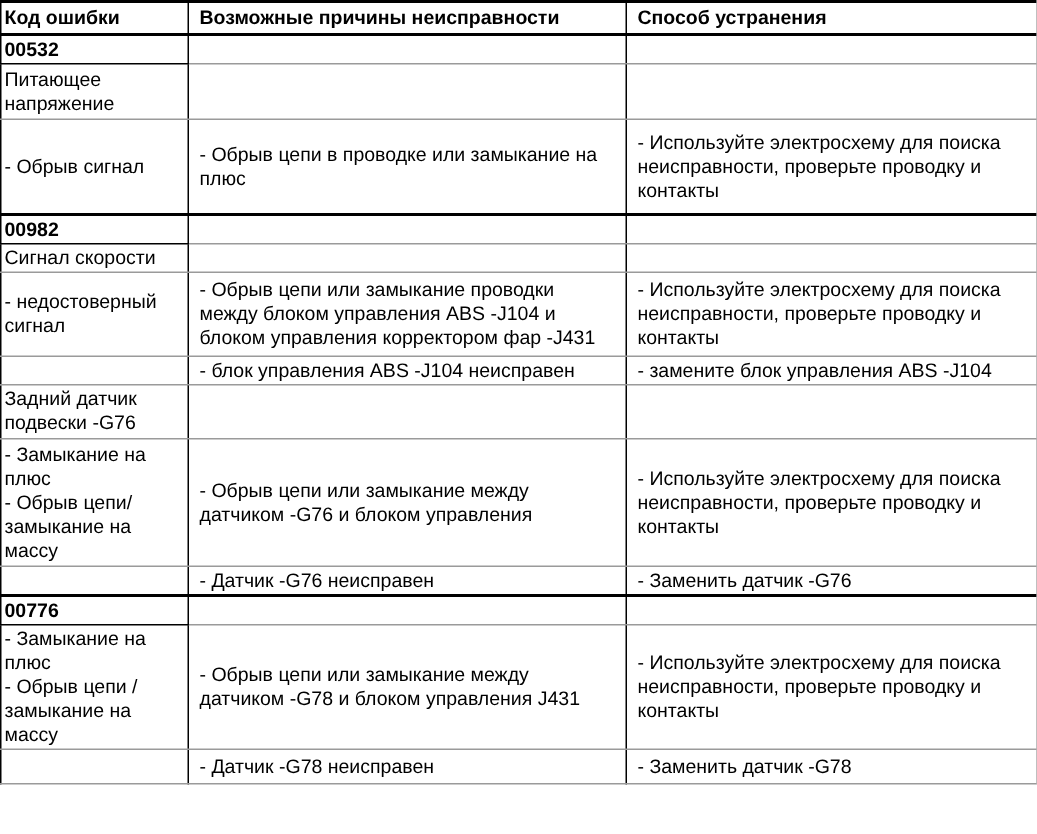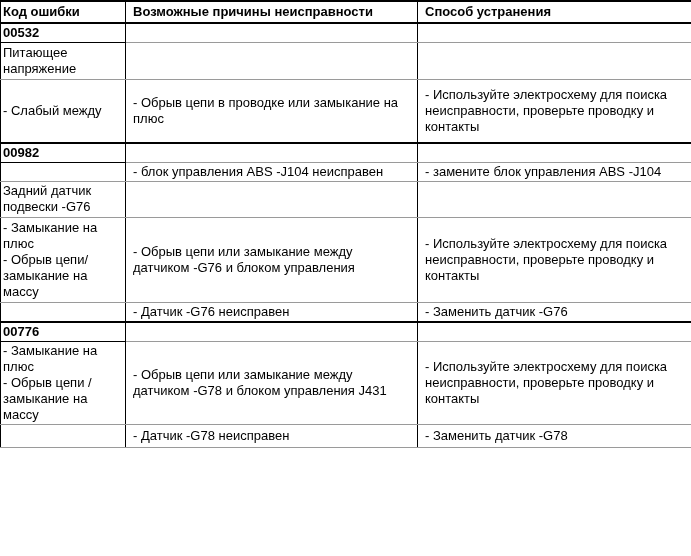--- a/index.html
+++ b/index.html
@@ -85,29 +85,39 @@
     <td class="cc">00532</td>
     <td></td>
     <td></td>
   </tr>
   <tr class="rh37">
     <td class="cc">Питающее напряжение</td>
     <td></td>
     <td></td>
   </tr>
   <tr class="rh63">
-    <td class="cc">- Слабый между</td>
+    <td class="cc">- Обрыв сигнал</td>
     <td>- Обрыв цепи в проводке или замыкание на плюс</td>
     <td>- Используйте электросхему для поиска неисправности, проверьте проводку и контакты</td>
   </tr>
 
   <tr class="code-row rh18">
     <td class="cc">00982</td>
     <td></td>
     <td></td>
+  </tr>
+  <tr class="rh18">
+    <td class="cc">Сигнал скорости</td>
+    <td></td>
+    <td></td>
+  </tr>
+  <tr class="rh56">
+    <td class="cc">- недостоверный сигнал</td>
+    <td>- Обрыв цепи или замыкание проводки между блоком управления ABS  -J104 и блоком управления корректором фар -J431</td>
+    <td>- Используйте электросхему для поиска неисправности, проверьте проводку и контакты</td>
   </tr>
   <tr class="rh18">
     <td class="cc"></td>
     <td>- блок управления ABS  -J104 неисправен</td>
     <td>- замените блок управления ABS  -J104</td>
   </tr>
 
   <tr class="rh36">
     <td class="cc">Задний датчик подвески -G76</td>
     <td></td>

